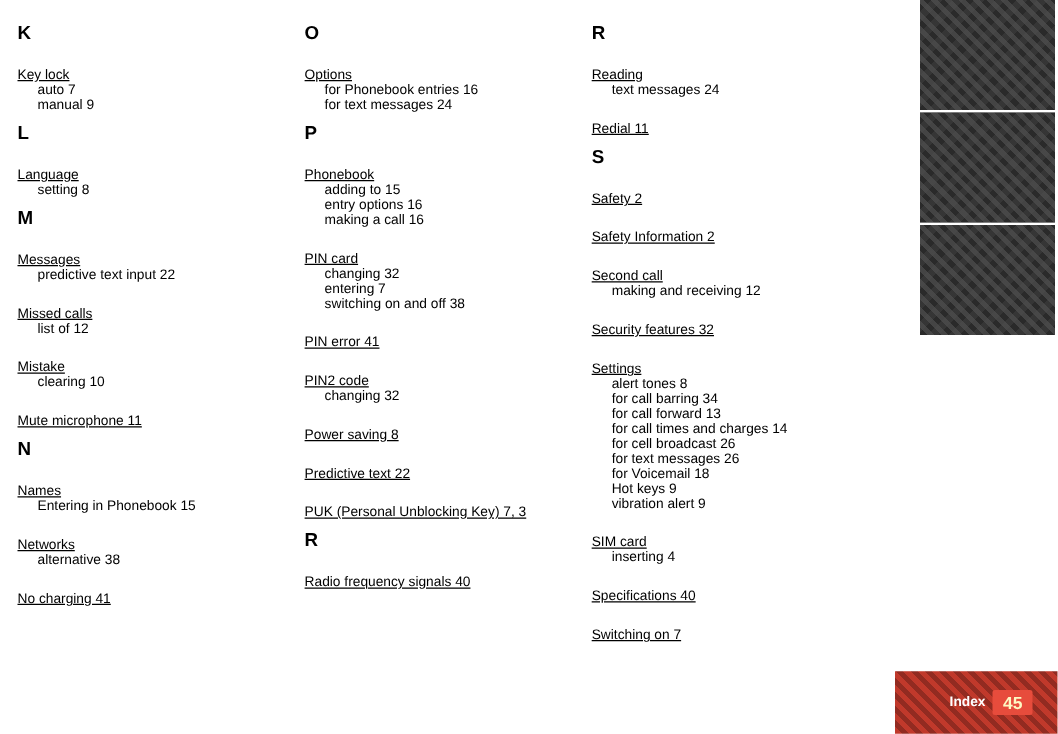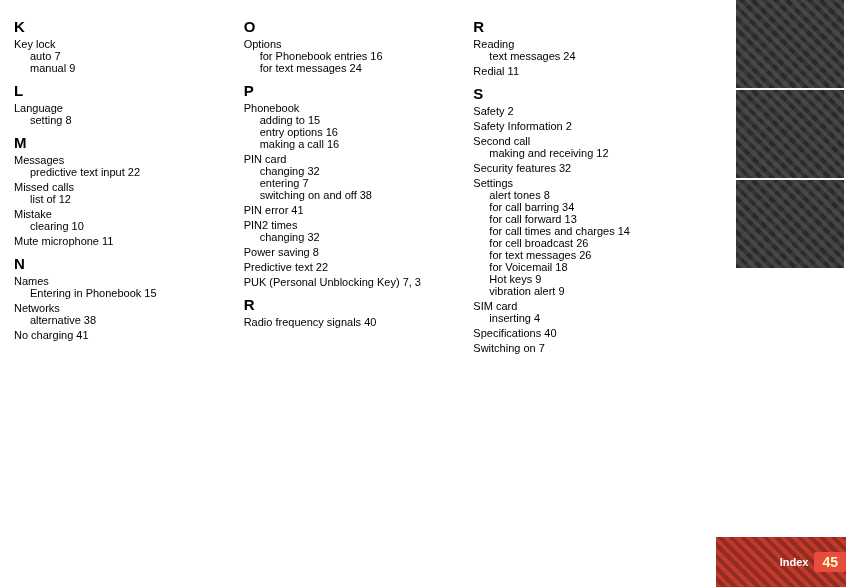--- a/index.html
+++ b/index.html
@@ -31,21 +31,22 @@
     }
     .section-letter {
       font-size: 15px;
       font-weight: bold;
       margin-top: 8px;
       margin-bottom: 2px;
       letter-spacing: 0.5px;
     }
     .entry-main {
       font-size: 11px;
-      margin-top: 3px;
+      margin-top: 19px;
+      text-decoration: underline;
     }
     .entry-sub {
       font-size: 11px;
       padding-left: 16px;
       margin-top: 0px;
     }
     .right-panel {
       width: 130px;
       display: flex;
       flex-direction: column;
@@ -99,21 +100,21 @@
       background: repeating-linear-gradient(
         45deg,
         #c0392b,
         #c0392b 4px,
         #922b21 4px,
         #922b21 8px
       );
       display: flex;
       align-items: center;
       justify-content: flex-end;
-      padding-right: 0;
+      padding-right: 20px;
     }
     .footer-label {
       color: white;
       font-size: 11px;
       font-weight: bold;
       margin-right: 6px;
     }
     .footer-number {
       background: #e74c3c;
       color: #fef9c3;
@@ -164,21 +165,21 @@
         <div class="section-letter">P</div>
         <div class="entry-main">Phonebook</div>
         <div class="entry-sub">adding to  15</div>
         <div class="entry-sub">entry options  16</div>
         <div class="entry-sub">making a call  16</div>
         <div class="entry-main">PIN card</div>
         <div class="entry-sub">changing  32</div>
         <div class="entry-sub">entering  7</div>
         <div class="entry-sub">switching on and off  38</div>
         <div class="entry-main">PIN error  41</div>
-        <div class="entry-main">PIN2 times</div>
+        <div class="entry-main">PIN2 code</div>
         <div class="entry-sub">changing  32</div>
         <div class="entry-main">Power saving  8</div>
         <div class="entry-main">Predictive text  22</div>
         <div class="entry-main">PUK (Personal Unblocking Key)  7, 3</div>
         <div class="section-letter">R</div>
         <div class="entry-main">Radio frequency signals  40</div>
       </div>
       <div class="col-divider"></div>
       <div class="column">
         <div class="section-letter">R</div>

